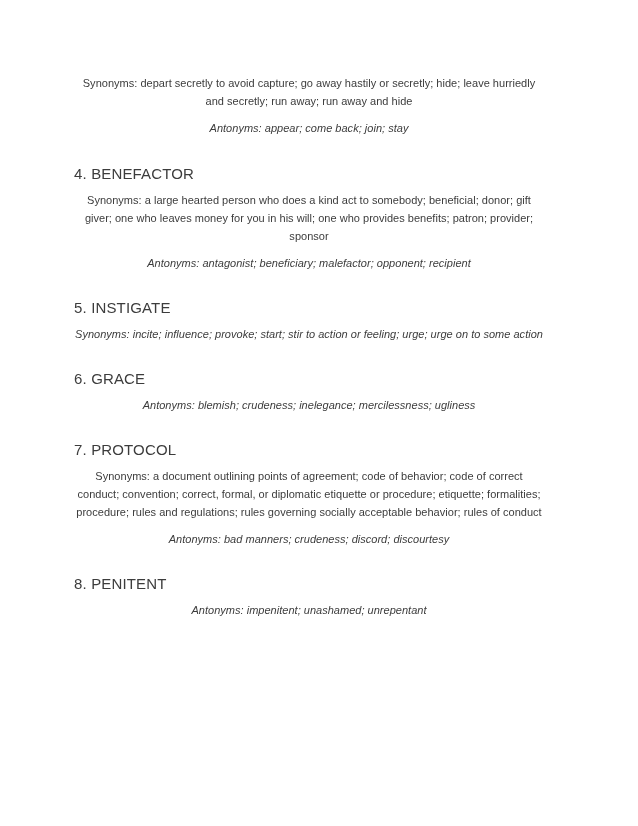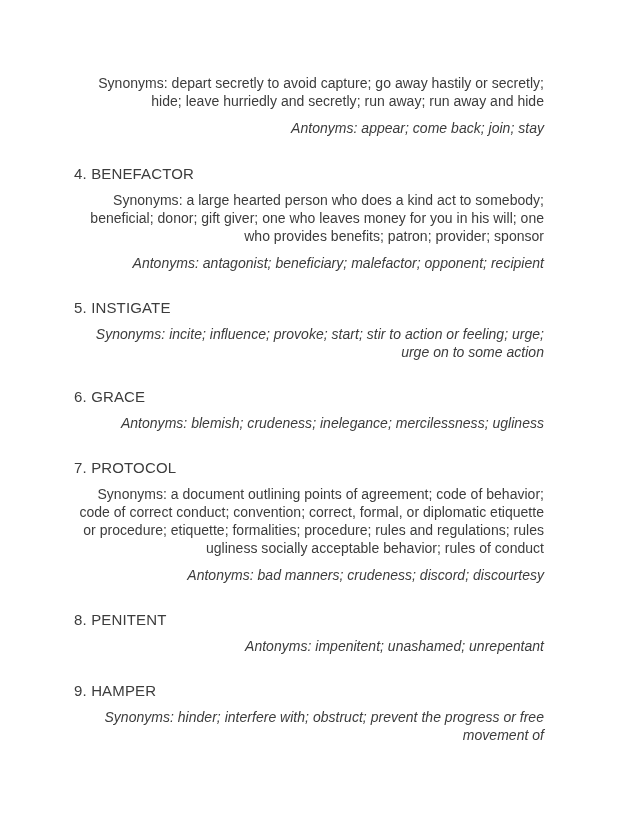--- a/index.html
+++ b/index.html
@@ -33,26 +33,26 @@
   }
   .entry-heading {
     font-size: 15px;
     line-height: 18px;
     letter-spacing: 0.15px;
     margin: 0 0 8px 0;
     color: #3c3c3c;
     white-space: nowrap;
   }
   .para {
-    font-size: 14px;
+    font-size: 11px;
     line-height: 18px;
     letter-spacing: 0.02px;
     margin: 0 0 9px 0;
     color: #3c3c3c;
-    text-align: right;
+    text-align: center;
   }
   .para:last-child {
     margin-bottom: 0;
     font-style: italic;
   }
   .entry.continuation {
     margin-bottom: 28px;
   }
 </style>
 </head>
@@ -77,28 +77,24 @@
       <p class="para">Synonyms: incite; influence; provoke; start; stir to action or feeling; urge; urge on to some action</p>
     </div>
 
     <div class="entry">
       <p class="entry-heading">6. GRACE</p>
       <p class="para">Antonyms: blemish; crudeness; inelegance; mercilessness; ugliness</p>
     </div>
 
     <div class="entry">
       <p class="entry-heading">7. PROTOCOL</p>
-      <p class="para">Synonyms: a document outlining points of agreement; code of behavior; code of correct conduct; convention; correct, formal, or diplomatic etiquette or procedure; etiquette; formalities; procedure; rules and regulations; rules ugliness socially acceptable behavior; rules of conduct</p>
+      <p class="para">Synonyms: a document outlining points of agreement; code of behavior; code of correct conduct; convention; correct, formal, or diplomatic etiquette or procedure; etiquette; formalities; procedure; rules and regulations; rules governing socially acceptable behavior; rules of conduct</p>
       <p class="para">Antonyms: bad manners; crudeness; discord; discourtesy</p>
     </div>
 
     <div class="entry">
       <p class="entry-heading">8. PENITENT</p>
       <p class="para">Antonyms: impenitent; unashamed; unrepentant</p>
     </div>
 
-    <div class="entry">
-      <p class="entry-heading">9. HAMPER</p>
-      <p class="para">Synonyms: hinder; interfere with; obstruct; prevent the progress or free movement of</p>
-    </div>
 
   </div>
 </div>
 
 </body></html>

